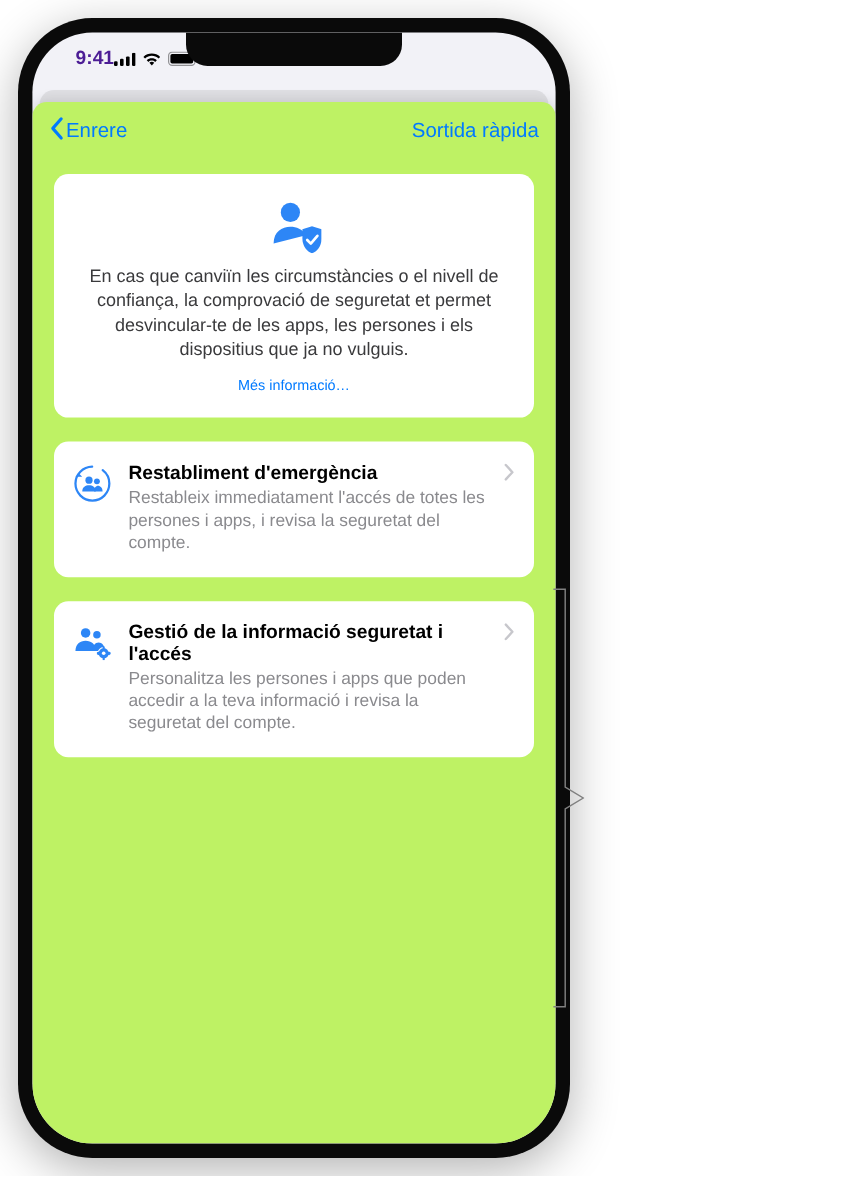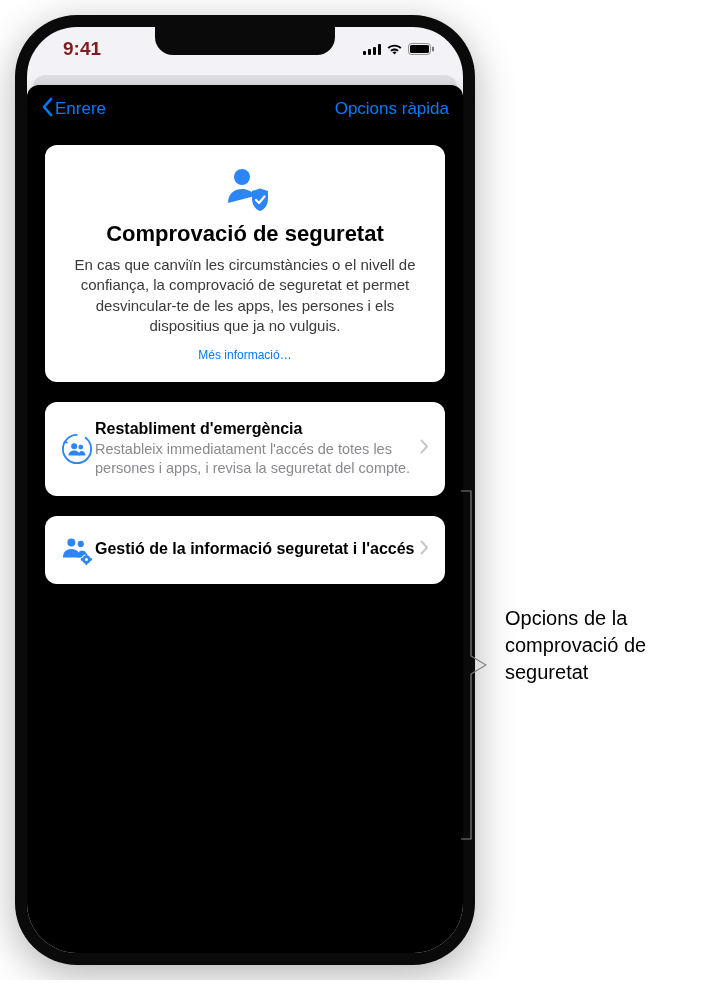--- a/index.html
+++ b/index.html
@@ -44,26 +44,25 @@
       width: 180px;
       height: 28px;
       background: #0a0a0a;
       border-radius: 0 0 18px 18px;
       z-index: 100;
     }
 
     .status-bar {
       height: 44px;
       display: flex;
-      justify-content: space-between;
       align-items: center;
       padding: 0 28px 0 36px;
-      font-size: 19px;
+      font-size: 16px;
       font-weight: 600;
-      color: #7f1d1d;
+      color: #4c1d95;
     }
 
     .status-right {
       display: flex;
       align-items: center;
       gap: 5px;
     }
 
     .signal-icon, .wifi-icon {
       display: inline-flex;
@@ -72,21 +71,21 @@
     .battery-icon {
       display: inline-flex;
     }
 
     .modal-backdrop {
       position: absolute;
       top: 58px;
       left: 0;
       right: 0;
       bottom: 0;
-      background: #000000;
+      background: #bef264;
       border-radius: 12px 12px 0 0;
       box-shadow: 0 -2px 10px rgba(0,0,0,0.1);
     }
     
     .modal-top-line{
         position: absolute;
         top: 48px;
         left: 6px;
         right: 6px;
         height: 18px;
@@ -154,22 +153,22 @@
 
     .hero-link {
       display: block;
       text-align: center;
       color: #007aff;
       font-size: 12px;
     }
 
     .option-card {
       display: flex;
-      align-items: center;
-      gap: 2px;
+      align-items: flex-start;
+      gap: 14px;
       padding: 18px 16px;
     }
 
     .option-icon {
       flex-shrink: 0;
       width: 32px;
       display: flex;
       justify-content: center;
     }
 
@@ -257,36 +256,35 @@
       <div class="nav-bar">
         <div class="nav-back">
           <span>
             <svg width="12" height="20" viewBox="0 0 12 20">
               <path d="M10 2 L3 10 L10 18" stroke="#007aff" stroke-width="2.6" fill="none" stroke-linecap="round" stroke-linejoin="round"></path>
             </svg>
           </span>
           <span>Enrere</span>
         </div>
         <div class="nav-quick-exit">
-          <span>Opcions ràpida</span>
+          <span>Sortida ràpida</span>
         </div>
       </div>
 
       <div class="content">
 
         <div class="card hero-card">
           <div class="hero-icon">
             <svg width="46" height="46" viewBox="0 0 46 46">
               <circle cx="20" cy="12" r="8" fill="#2d86f6"></circle>
               <path d="M6 38 C6 28 13 24 20 24 C25 24 30 26 33 31" fill="#2d86f6"></path>
               <path d="M30 26 L38 23.5 L46 26 L46 34 C46 40 42 45 38 46 C34 45 30 40 30 34 Z" fill="#2d86f6"></path>
               <path d="M34 35 L37 38 L42.5 31.5" stroke="#fff" stroke-width="2.2" fill="none" stroke-linecap="round" stroke-linejoin="round"></path>
             </svg>
           </div>
-          <h1 class="hero-title">Comprovació de seguretat</h1>
           <p class="hero-description">En cas que canviïn les circumstàncies o el nivell de confiança, la comprovació de seguretat et permet desvincular-te de les apps, les persones i els dispositius que ja no vulguis.</p>
           <a class="hero-link">Més informació…</a>
         </div>
 
         <div class="card option-card">
           <div class="option-icon">
             <svg width="34" height="34" viewBox="0 0 34 34">
               <circle cx="17" cy="17" r="15" stroke="#2d86f6" stroke-width="2" fill="none" stroke-dasharray="70 10" stroke-linecap="round"></circle>
               <path d="M5 8 L2 11 L8 11 Z" fill="#2d86f6"></path>
               <circle cx="14" cy="14" r="3.2" fill="#2d86f6"></circle>
@@ -325,31 +323,31 @@
                   <rect x="2.2" y="-4.5" width="1.8" height="2.5" transform="rotate(45)"></rect>
                   <rect x="-4" y="-4.5" width="1.8" height="2.5" transform="rotate(-45)"></rect>
                   <rect x="2.2" y="2" width="1.8" height="2.5" transform="rotate(-45)"></rect>
                   <rect x="-4" y="2" width="1.8" height="2.5" transform="rotate(45)"></rect>
                 </g>
               </g>
             </svg>
           </div>
           <div class="option-body">
             <div class="option-title">Gestió de la informació seguretat i l'accés</div>
+            <div class="option-description">Personalitza les persones i apps que poden accedir a la teva informació i revisa la seguretat del compte.</div>
           </div>
           <span class="chevron">
             <svg width="9" height="15" viewBox="0 0 9 15">
                 <path d="M1.5 1.5 L7 7.5 L1.5 13.5" stroke="#c7c7cc" stroke-width="2" fill="none" stroke-linecap="round" stroke-linejoin="round"></path>
               </svg>
           </span>
         </div>
 
       </div>
     </div>
   </div>
 </div>
 
 <div class="annotation-container">
   <svg class="callout-bracket" viewBox="0 0 26 350" preserveAspectRatio="none">
     <path d="M0 1 L10 1 L10 166 L25 175 L10 184 L10 349 L0 349" stroke="#808080" stroke-width="1.2" fill="none"></path>
   </svg>
-  <div class="callout-text">Opcions de la comprovació de seguretat</div>
 </div>
 
 </body></html>

